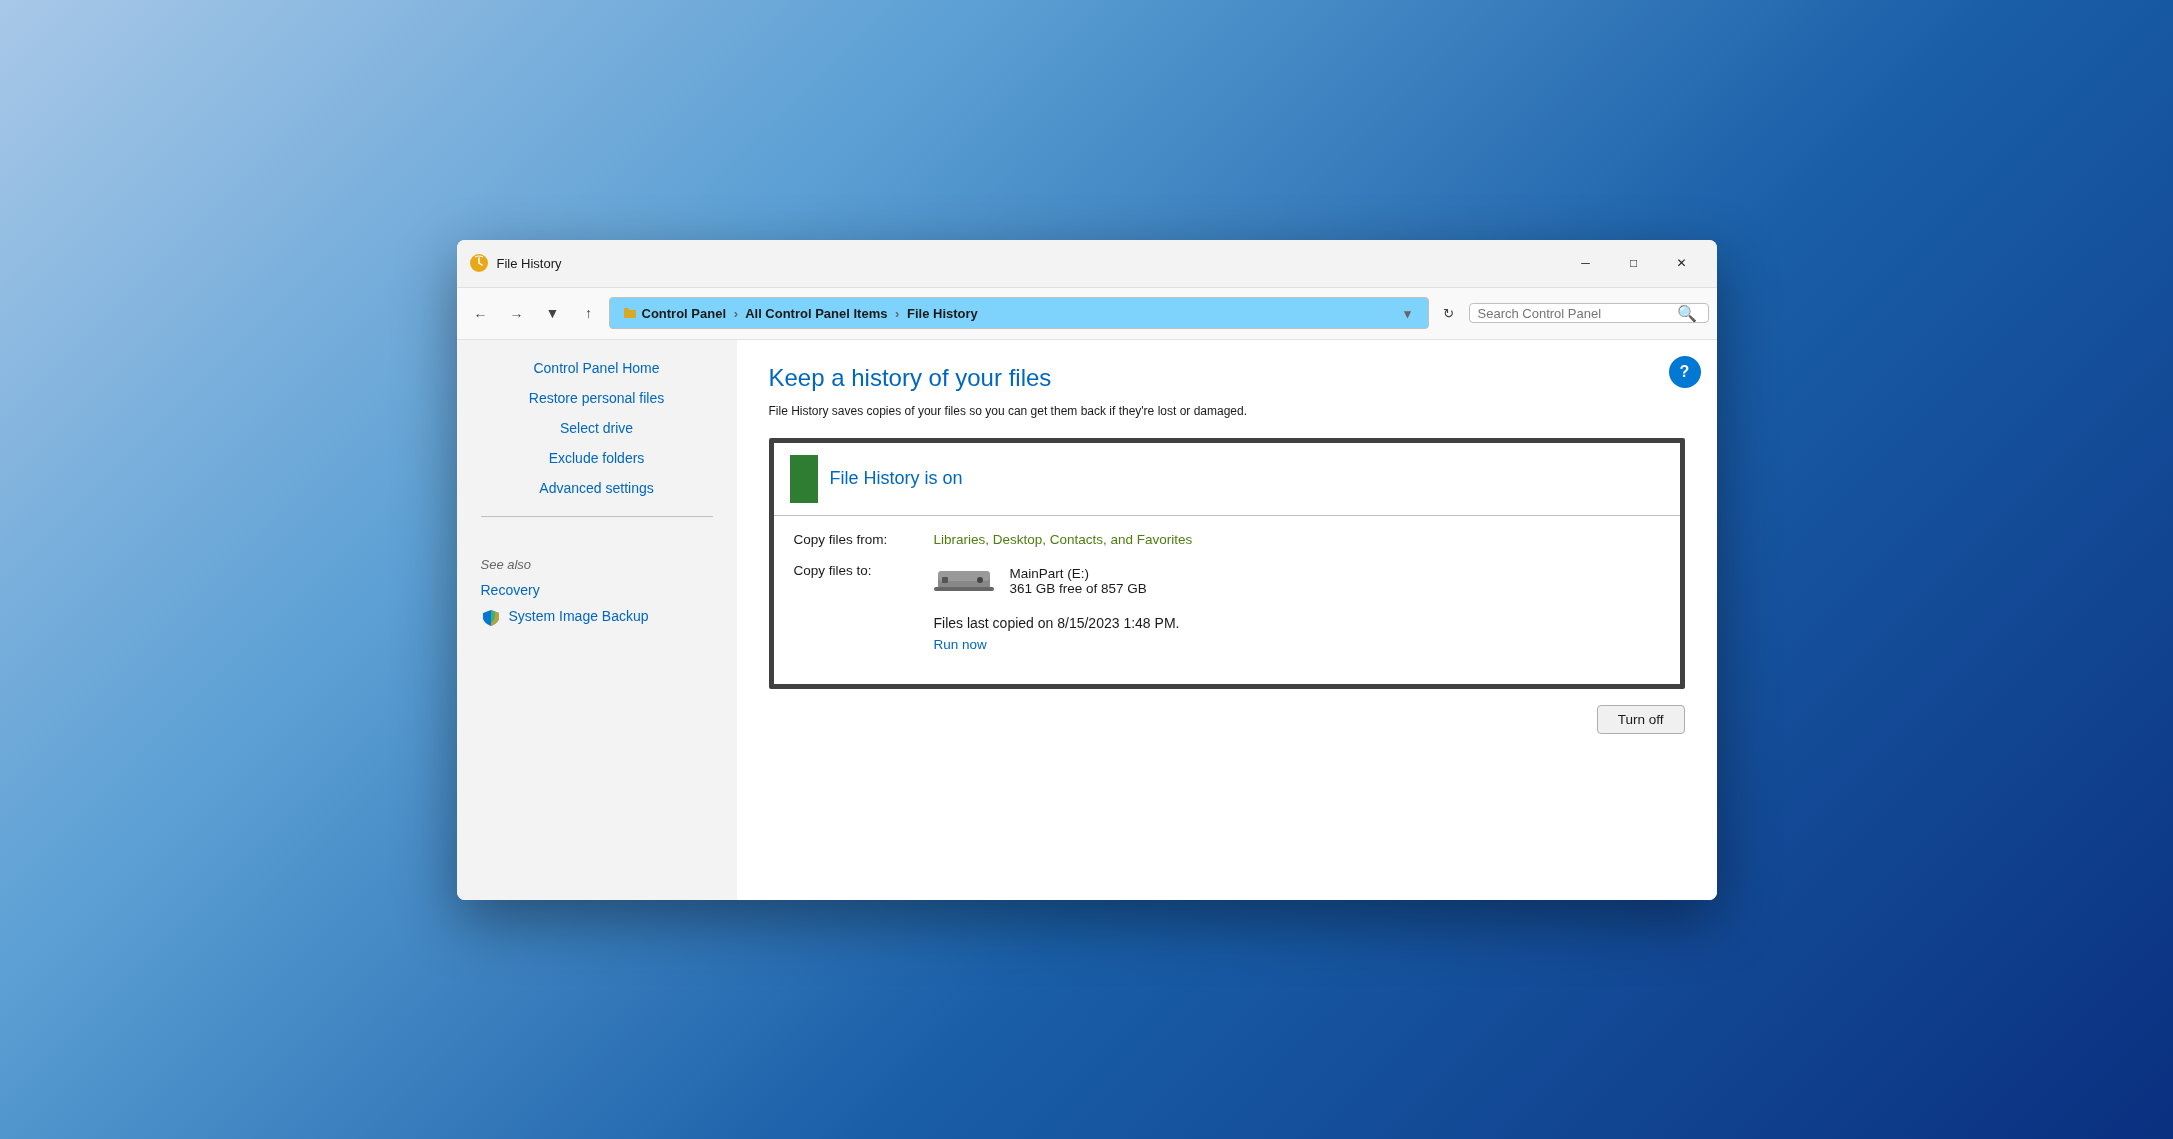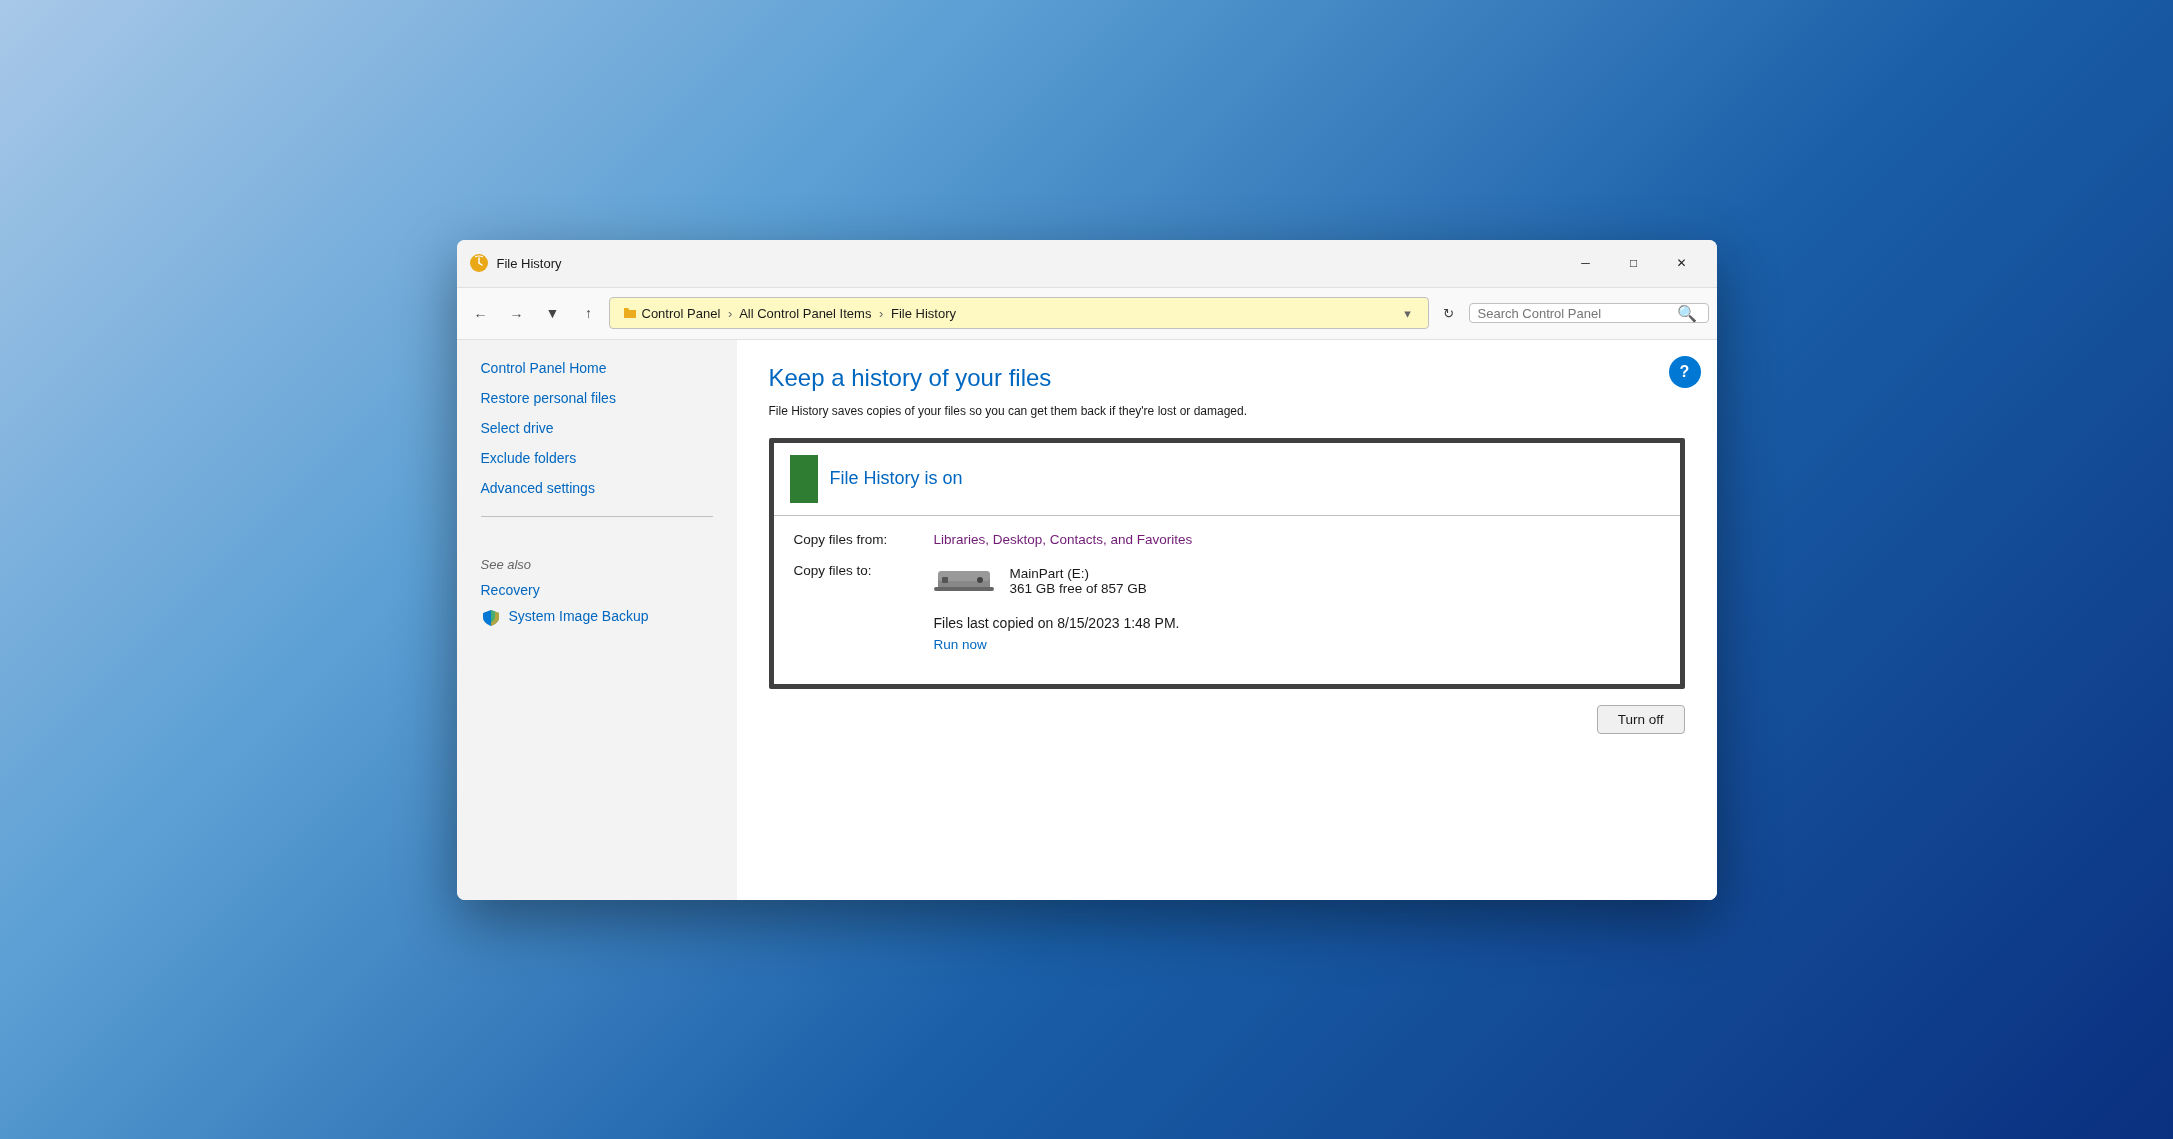--- a/index.html
+++ b/index.html
@@ -79,29 +79,30 @@
       border: none;
       background: transparent;
       cursor: pointer;
       border-radius: 4px;
       color: #444;
       font-size: 14px;
     }
     .address-box {
       flex: 1;
       height: 32px;
-      background: #fef9c3;
+      background: #7dd3fc;
       border: 1px solid #c0c0c0;
       border-radius: 4px;
       display: flex;
       align-items: center;
       padding: 0 8px 0 12px;
       font-size: 13px;
       color: #1a1a1a;
       gap: 4px;
+      font-weight: bold;
     }
     .address-icon {
       width: 16px;
       height: 16px;
       flex-shrink: 0;
     }
     .address-text { flex: 1; }
     .address-chevron {
       width: 24px;
       height: 24px;
@@ -165,20 +166,21 @@
       flex-shrink: 0;
       background: #f3f3f3;
     }
     .sidebar-link {
       display: block;
       color: #0067c0;
       font-size: 14px;
       text-decoration: none;
       margin-bottom: 14px;
       cursor: pointer;
+      text-align: center;
     }
 
     
     .content {
       flex: 1;
       padding: 24px 32px;
       background: white;
       position: relative;
     }
     .help-btn {
@@ -245,21 +247,21 @@
       display: flex;
       margin-bottom: 16px;
       font-size: 13.5px;
     }
     .status-label {
       width: 140px;
       color: #1a1a1a;
       flex-shrink: 0;
     }
     .status-value {
-      color: #701a75;
+      color: #4d7c0f;
     }
     .drive-row {
       display: flex;
       align-items: center;
       gap: 16px;
       margin-bottom: 16px;
     }
     .drive-icon {
       width: 60px;
       height: 36px;

